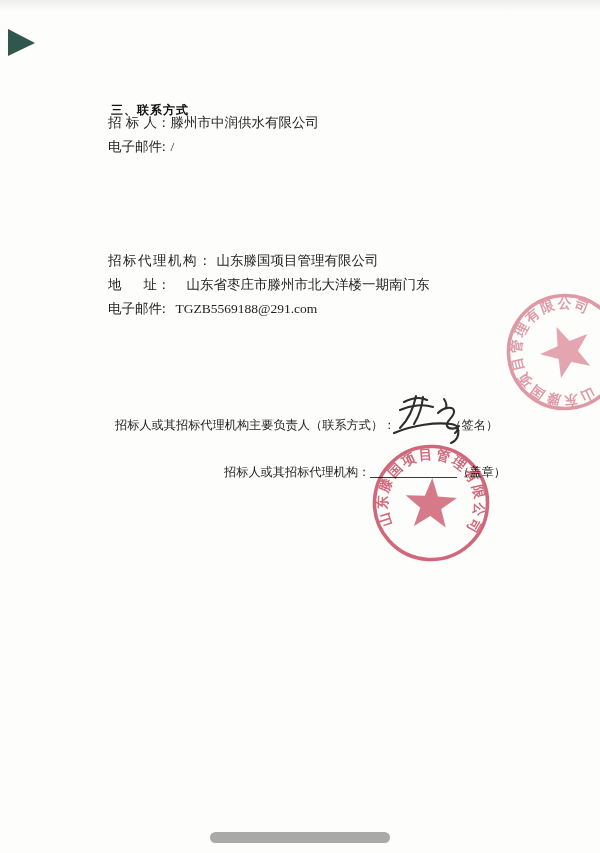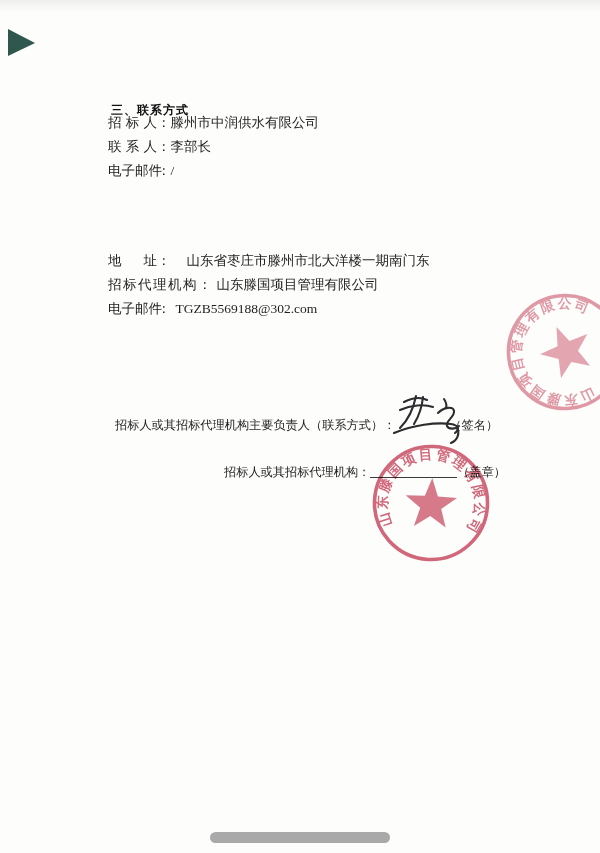--- a/index.html
+++ b/index.html
@@ -58,28 +58,27 @@
 <body>
 
 <div class="page">
 
   <div class="corner"></div>
 
   <h2 class="heading">三、联系方式</h2>
 
   <div class="block b1">
     <div class="row"><span class="lab">招标人</span><span class="colon">：</span><span class="val">滕州市中润供水有限公司</span></div>
-    <div class="row"><span class="lab">联系人</span><span class="colon">：</span><span class="val">李部长</span></div>
     <div class="row"><span class="lab">电子邮件</span><span class="colon">：</span><span class="val">/</span></div>
   </div>
 
   <div class="block b2">
+    <div class="row row-agency"><span class="lab wide">招标代理机构</span><span class="colon">：</span><span class="val">山东滕国项目管理有限公司</span></div>
     <div class="row"><span class="lab">地址</span><span class="colon">：</span><span class="val">山东省枣庄市滕州市北大洋楼一期南门东</span></div>
-    <div class="row row-agency"><span class="lab wide">招标代理机构</span><span class="colon">：</span><span class="val">山东滕国项目管理有限公司</span></div>
-    <div class="row row-email"><span class="lab">电子邮件</span><span class="colon">：</span><span class="val">TGZB5569188@302.com</span></div>
+    <div class="row row-email"><span class="lab">电子邮件</span><span class="colon">：</span><span class="val">TGZB5569188@291.com</span></div>
   </div>
 
   <div class="sigline">
     <span>招标人或其招标代理机构主要负责人（联系方式）</span><span class="colon">：</span><span class="sig-gap"></span><span>（签名）</span>
   </div>
 
   <svg class="signature-ink" viewBox="0 0 80 54">
     <path d="M13,9 C21,5 30,4 36,7"></path>
     <path d="M9,17 C20,12 33,11 42,14"></path>
     <path d="M25,3 C23,13 18,26 9,35"></path>

